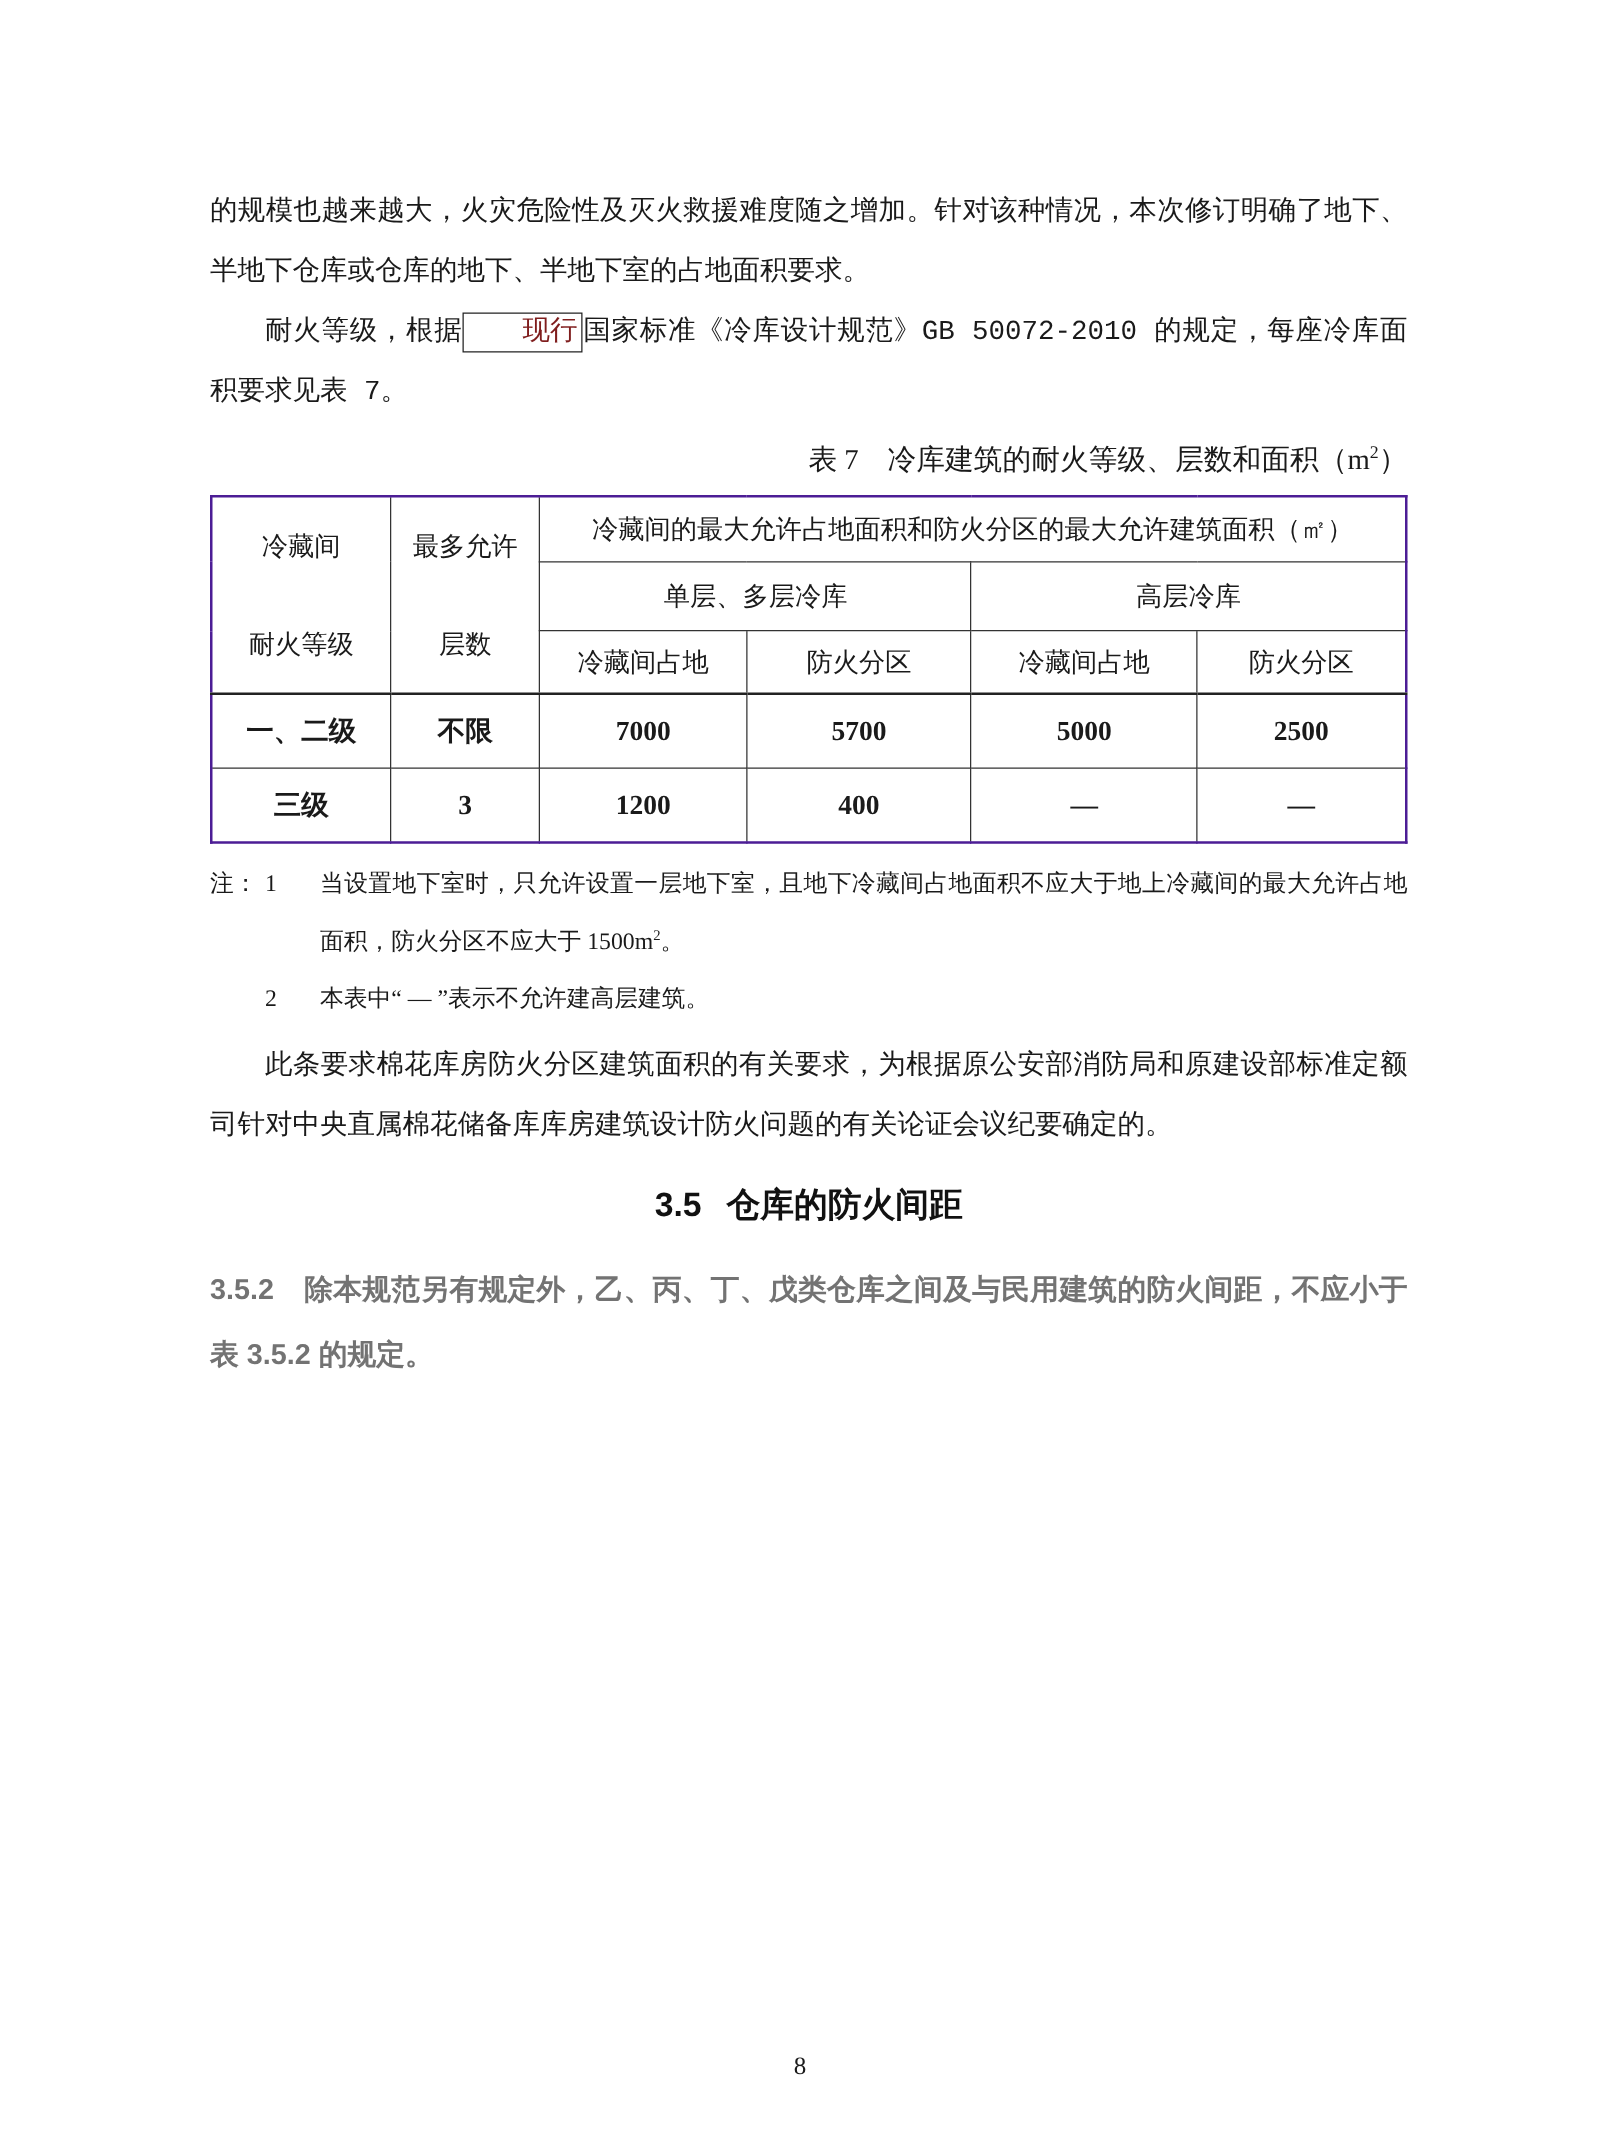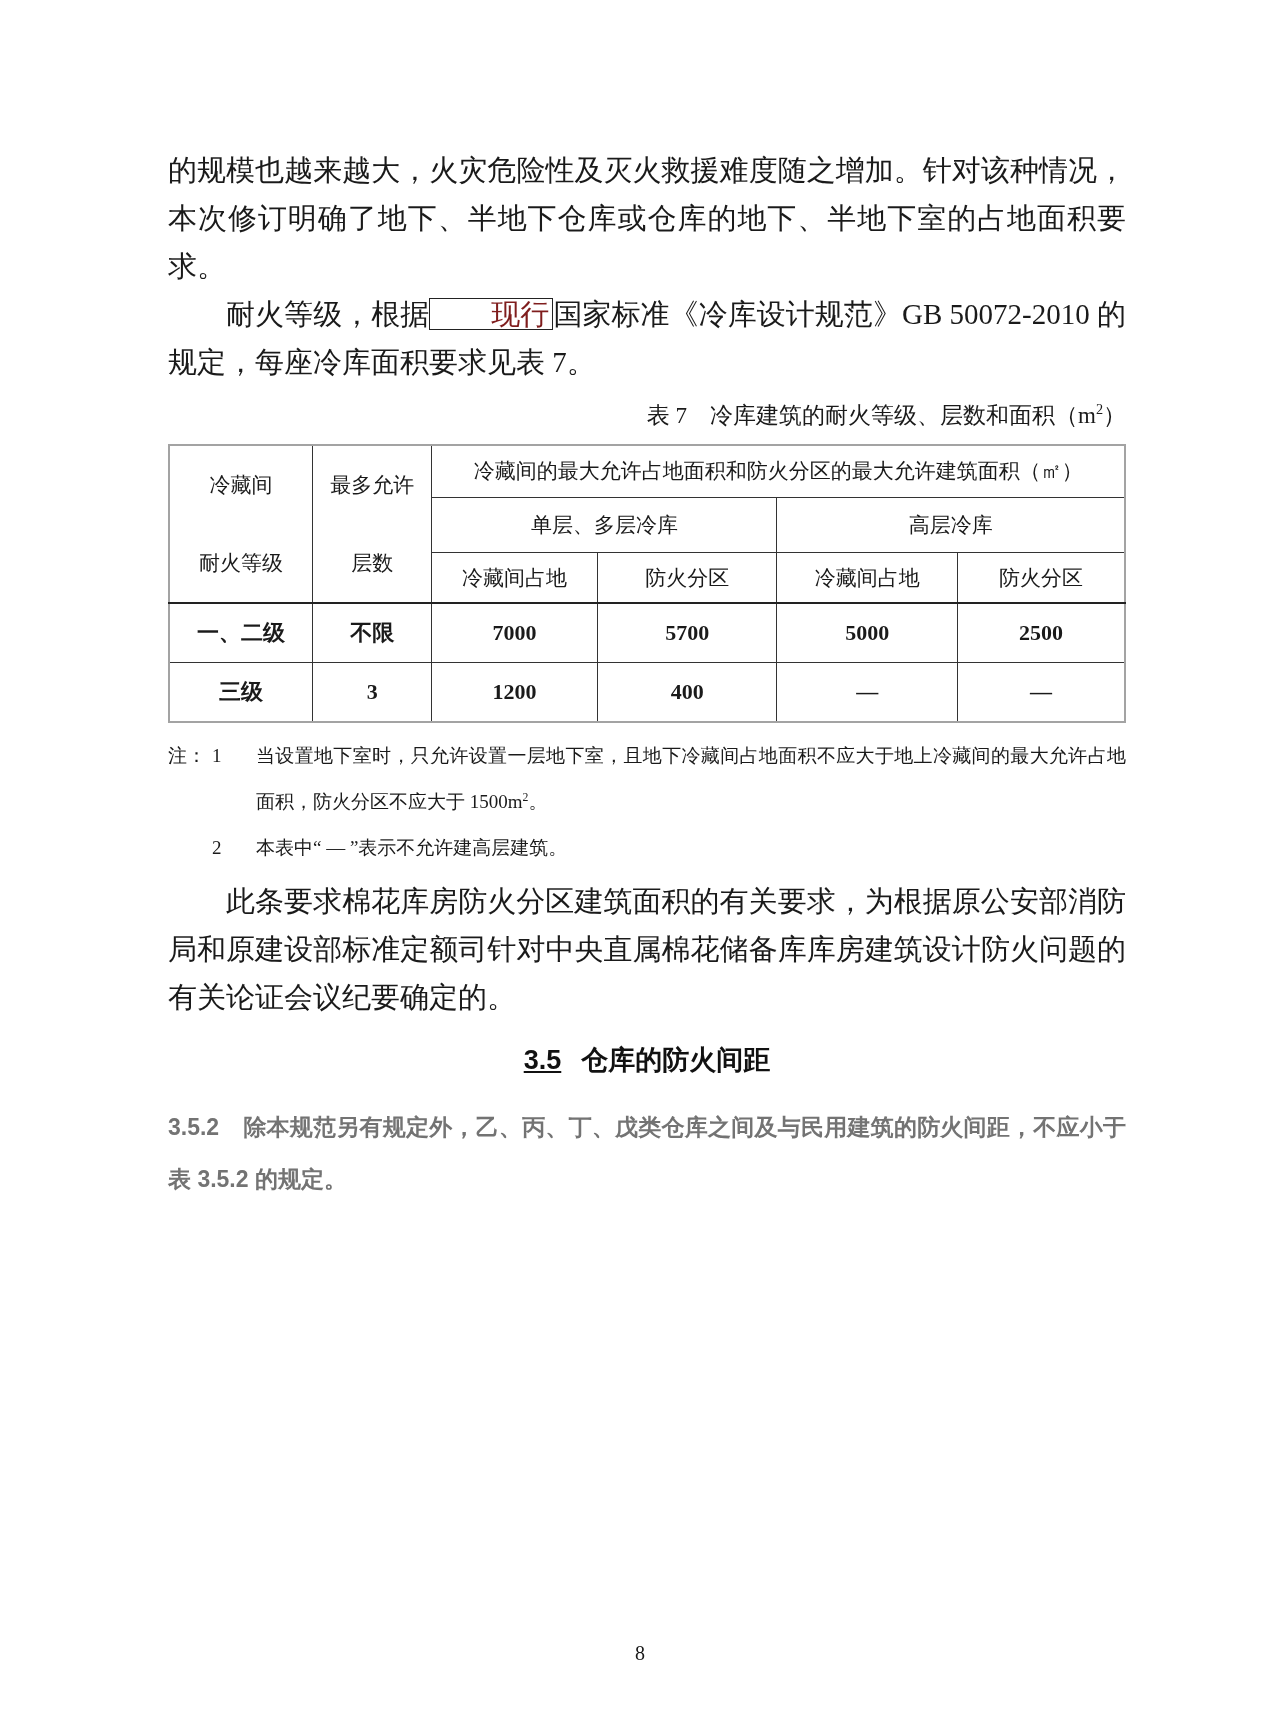--- a/index.html
+++ b/index.html
@@ -9,22 +9,22 @@
     margin:0 auto;
     background:#ffffff;
     font-family:"Liberation Serif","DejaVu Serif",serif;
     color:#1a1a1a;
     overflow:hidden;
   }
   .content {
     position:absolute; left:168px; top:146px; width:958px;
   }
   p.body-para {
-    margin:0; font-size:29px; line-height:48px;
-    text-align:justify; text-justify:inter-ideograph;
+    margin:0; font-size:22px; line-height:48px;
+    text-align:justify; text-justify:inter-ideograph;font-family:Liberation Mono, monospace;
   }
   p.indent { text-indent:2em; }
   .red-underlined {
     color:#a63a3a;
     text-decoration:underline;
     text-decoration-color:#a63a3a;
     text-decoration-thickness:1px;
     text-underline-offset:9px;
   }
   .boxed-term {
@@ -44,39 +44,39 @@
     width:100%;
     border-collapse:collapse;
     font-size:21px;
     table-layout:fixed;
   }
   table.t7 td {
     border:1px solid #333;
     text-align:center; vertical-align:middle;
     padding:0 4px;
   }
-  table.t7 { border:2px solid #a3a3a3; }
+  table.t7 { border:2px solid #4c1d95; }
   table.t7 tr.first-data td { border-top:2px solid #222; }
   td.stacked { line-height:78px; }
   tr.hrow1 td { height:48px; }
   tr.hrow2 td { height:52px; }
   tr.hrow3 td { height:46px; }
   tr.drow td { height:58px; font-size:22px;font-weight:bold; }
   .notes { margin-top:10px; font-size:19px; }
   .note-row { display:flex; line-height:46px; }
   .note-label { width:44px; flex:none; }
   .note-num { width:44px; flex:none; }
   .note-text { flex:1; text-align:justify; }
   .section-heading {
     margin:16px 0 0 0;
     font-family:"Liberation Sans","DejaVu Sans",sans-serif;
     font-weight:bold; font-size:27px; line-height:46px;
     text-align:center; color:#111;
   }
-  .section-heading .sec-num { margin-right:20px;text-decoration:underline; }
+  .section-heading .sec-num { margin-right:20px; }
   p.clause {
     margin:18px 0 0 0;
     font-family:"Liberation Sans","DejaVu Sans",sans-serif;
     font-weight:bold; font-size:23px; line-height:52px;
     text-align:justify; color:#737373;
   }
   p.clause .clause-num { margin-right:24px; }
   .page-number {
     position:absolute; left:0; top:1642px; width:100%;
     text-align:center; font-size:20px;

